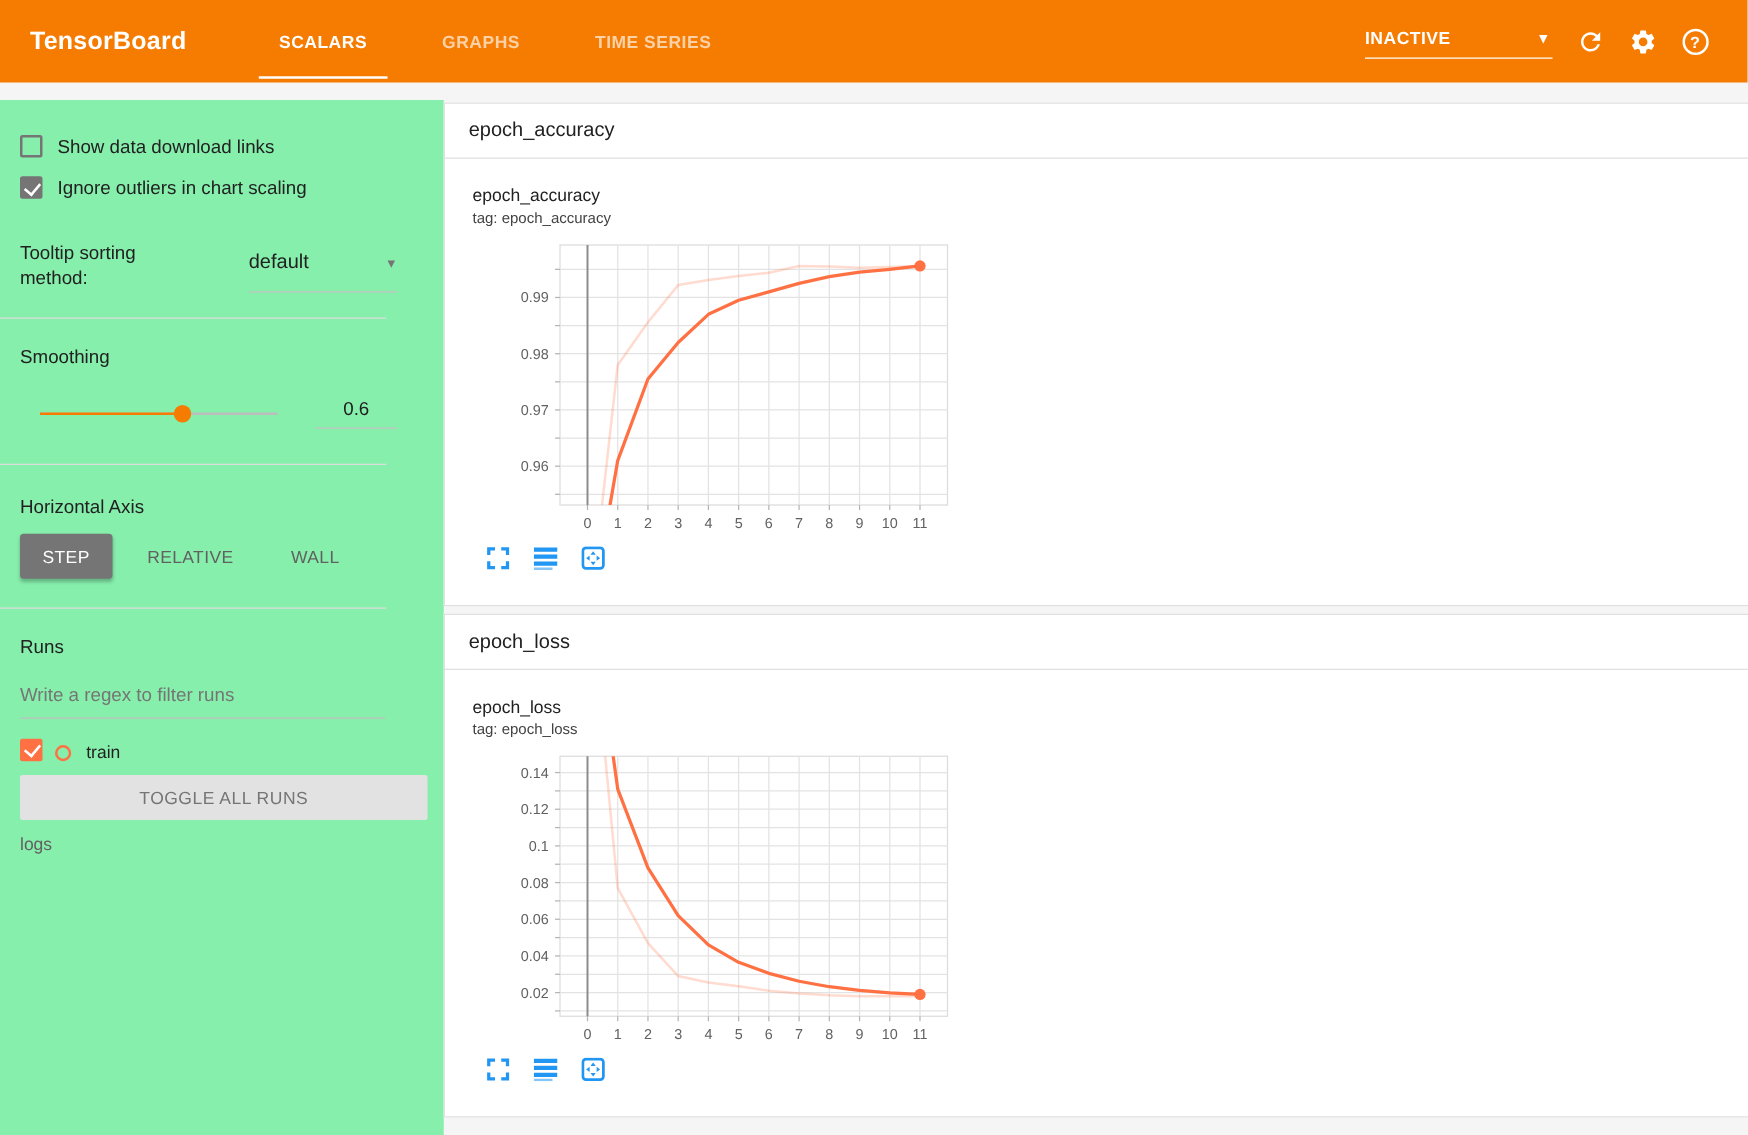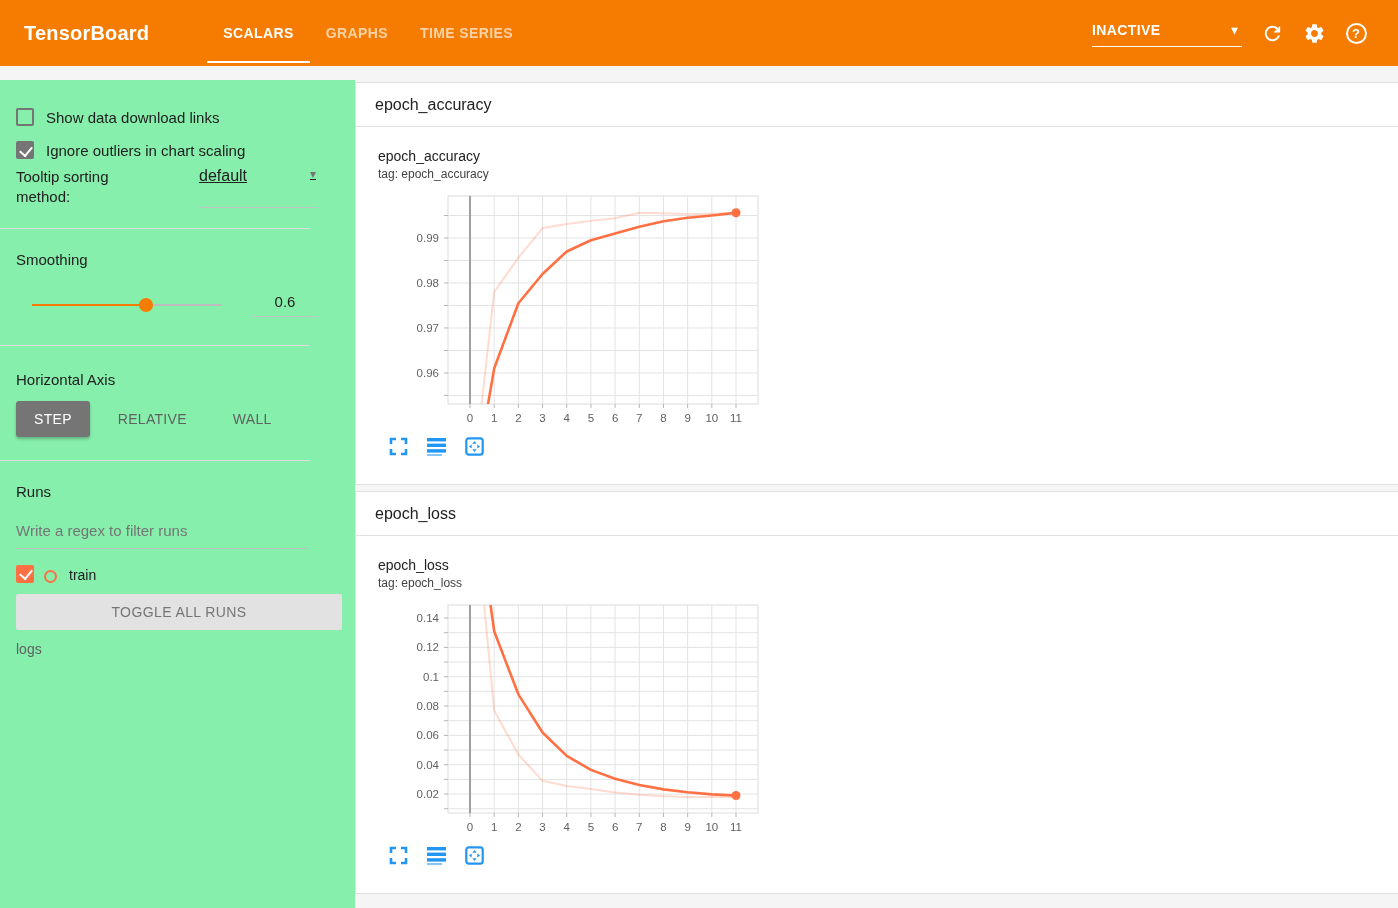--- a/index.html
+++ b/index.html
@@ -4,21 +4,21 @@
 <style>
   * { box-sizing: border-box; margin: 0; padding: 0; }
   html,body { width:1398px; height:908px; overflow:hidden; }
   body { font-family:"Liberation Sans", sans-serif; background:#f5f5f5; color:#212121; }
 
   
   .topbar { position:fixed; top:0; left:0; width:1398px; height:66px;
             background:#f57c00; display:flex; align-items:stretch; z-index:10; }
   .logo { color:#fff; font-size:20px; font-weight:bold; margin-left:24px;
           display:flex; align-items:center; letter-spacing:.2px; }
-  .tabs { display:flex; margin-left:58px; }
+  .tabs { display:flex; margin-left:58px;gap:28px; }
   .tab { position:relative; display:flex; align-items:center; padding:0 16px;
          color:rgba(255,255,255,.65); font-size:14px; font-weight:bold;
          letter-spacing:.4px; cursor:pointer; }
   .tab.active { color:#fff; }
   .tab.active::after { content:""; position:absolute; left:0; right:0; bottom:3px;
                        height:2.5px; background:#fff; }
   .topbar-right { margin-left:auto; display:flex; align-items:center; gap:18px; padding-right:30px; }
   .status-select { width:150px; display:flex; align-items:center; justify-content:space-between;
                    border-bottom:1px solid #fff; padding-bottom:8px; margin-top:2px;
                    color:#fff; font-size:14px; font-weight:bold; letter-spacing:.4px; cursor:pointer; }
@@ -34,25 +34,25 @@
   .divider { height:1px; background:#ddd; margin-left:-26px; width:319px; }
   .chk-row { display:flex; align-items:center; gap:12px; }
   .chk-row + .chk-row { margin-top:15px; }
   .checkbox { width:18px; height:18px; border:2px solid #757575; border-radius:2px;
               flex:none; cursor:pointer; position:relative; background:transparent; }
   .checkbox.checked { border-color:#757575; background:#757575; }
   .checkbox.checked.orange { border-color:#ff7043; background:#ff7043; }
   .checkbox.checked::after { content:""; position:absolute; left:4px; top:0.5px; width:6px; height:10px;
               border:solid #fff; border-width:0 2.5px 2.5px 0; transform:rotate(40deg); }
   .chk-label { font-size:15px; color:#212121; }
-  .tooltip-row { display:flex; margin-top:8px; }
+  .tooltip-row { display:flex; margin-top:34px; }
   .tooltip-label { font-size:15px; width:150px; line-height:1.35; }
-  .dropdown { margin-left:auto; width:119px; display:flex; align-items:flex-start;
+  .dropdown { margin-left:auto; width:119px; display:flex; align-items:center;
               justify-content:space-between; border-bottom:1px solid #c4c4c4;
-              padding-bottom:6px; cursor:pointer;text-decoration:underline; }
+              padding-bottom:6px; cursor:pointer; }
   .dropdown-value { font-size:16px; }
   .dropdown-caret { font-size:12px; color:#757575; margin-right:2px; }
   .section-label { font-size:15px; color:#212121; }
   .smoothing-block { margin-top:22px; }
   .slider-row { display:flex; align-items:center; margin-top:25px; }
   .slider { position:relative; width:190px; height:14px; margin-left:16px; cursor:pointer; }
   .slider-track { position:absolute; top:6px; left:0; right:0; height:2.5px; background:#bdbdbd; }
   .slider-fill { position:absolute; top:6px; left:0; height:2.5px; background:#f57c00; }
   .slider-knob { position:absolute; top:0; width:14px; height:14px; border-radius:50%;
                  background:#f57c00; margin-left:-7px; }

